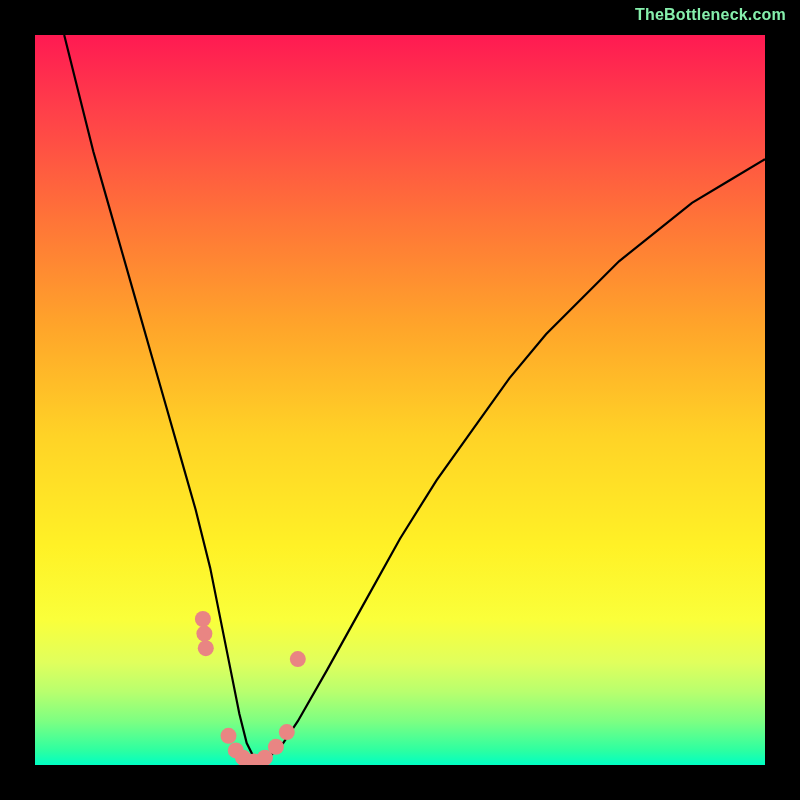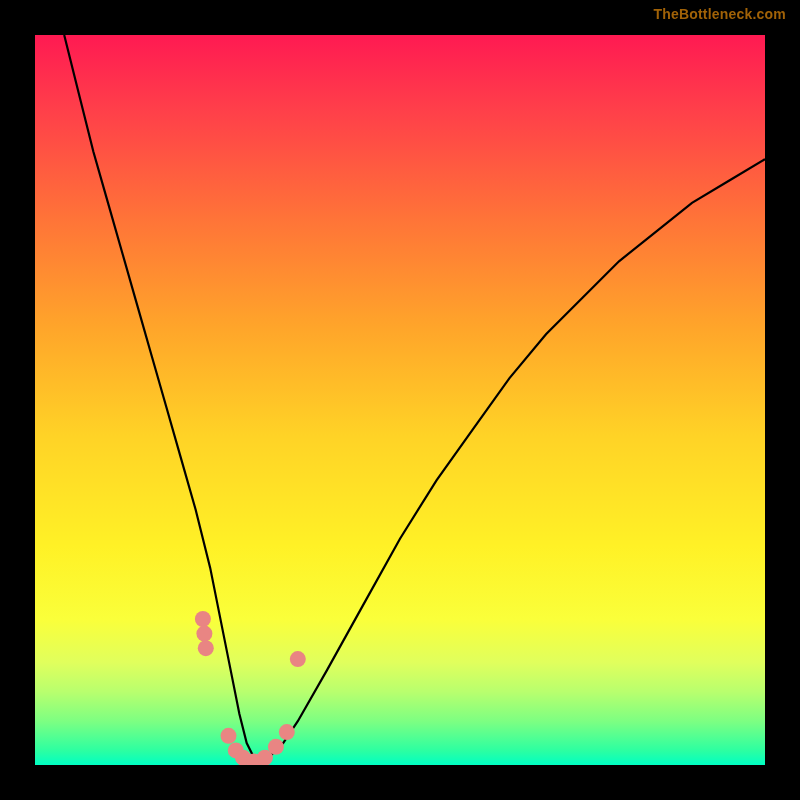--- a/index.html
+++ b/index.html
@@ -40,22 +40,22 @@
       #b8ff6e 90%,
       #7dff82 94%,
       #2dffa1 98%,
       #00ffc3 100%
     );
   }
   .watermark {
     position: absolute;
     top: 6px;
     right: 14px;
-    color: #a16207;
-    font-size: 14px;
+    color: #86efac;
+    font-size: 16px;
     font-weight: 600;
     letter-spacing: 0.2px;
     user-select: none;
   }
   svg.overlay {
     position: absolute;
     inset: 0;
   }
 </style>
 </head>

